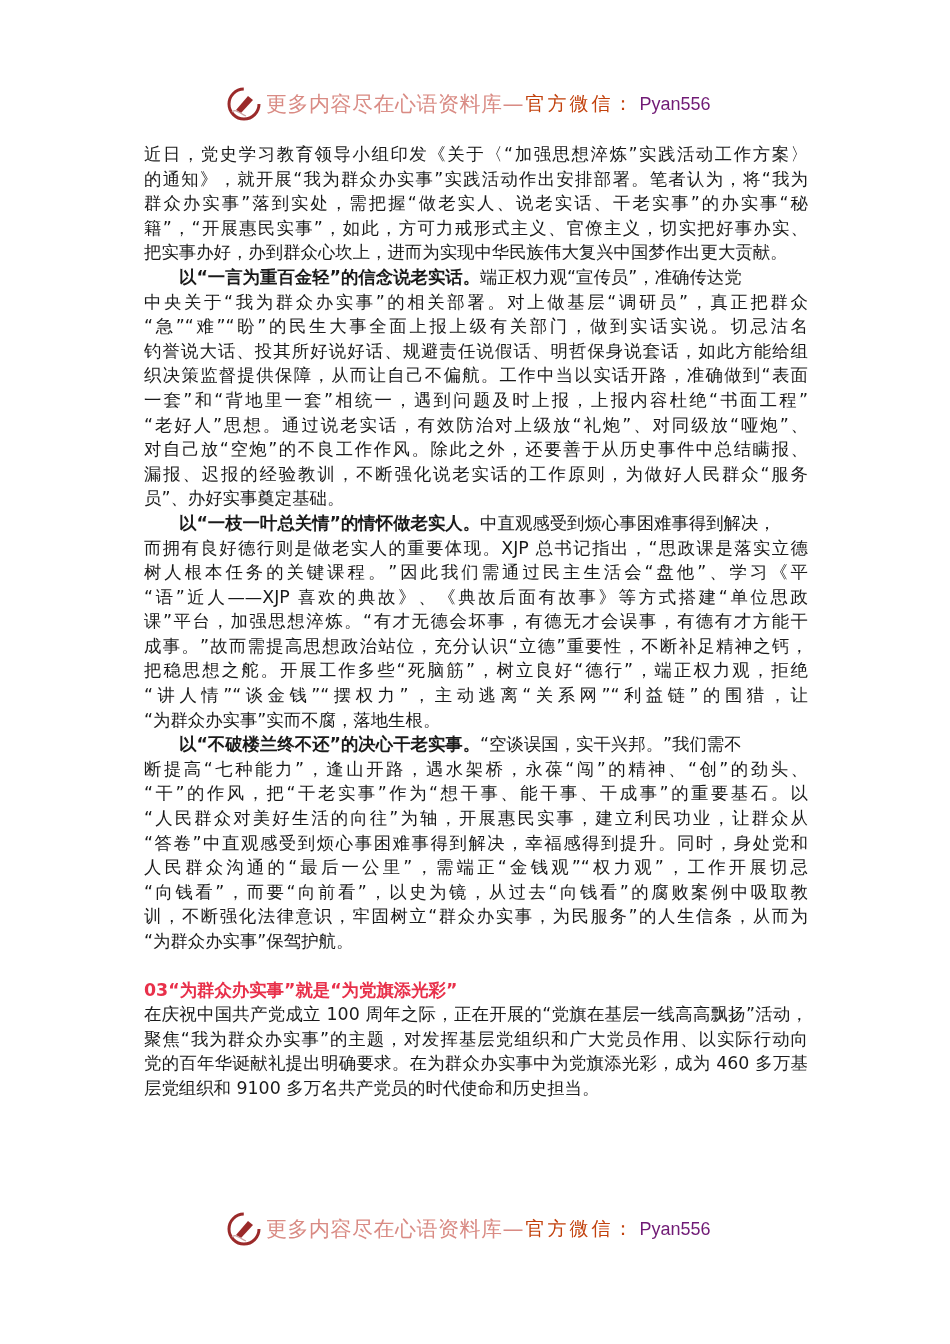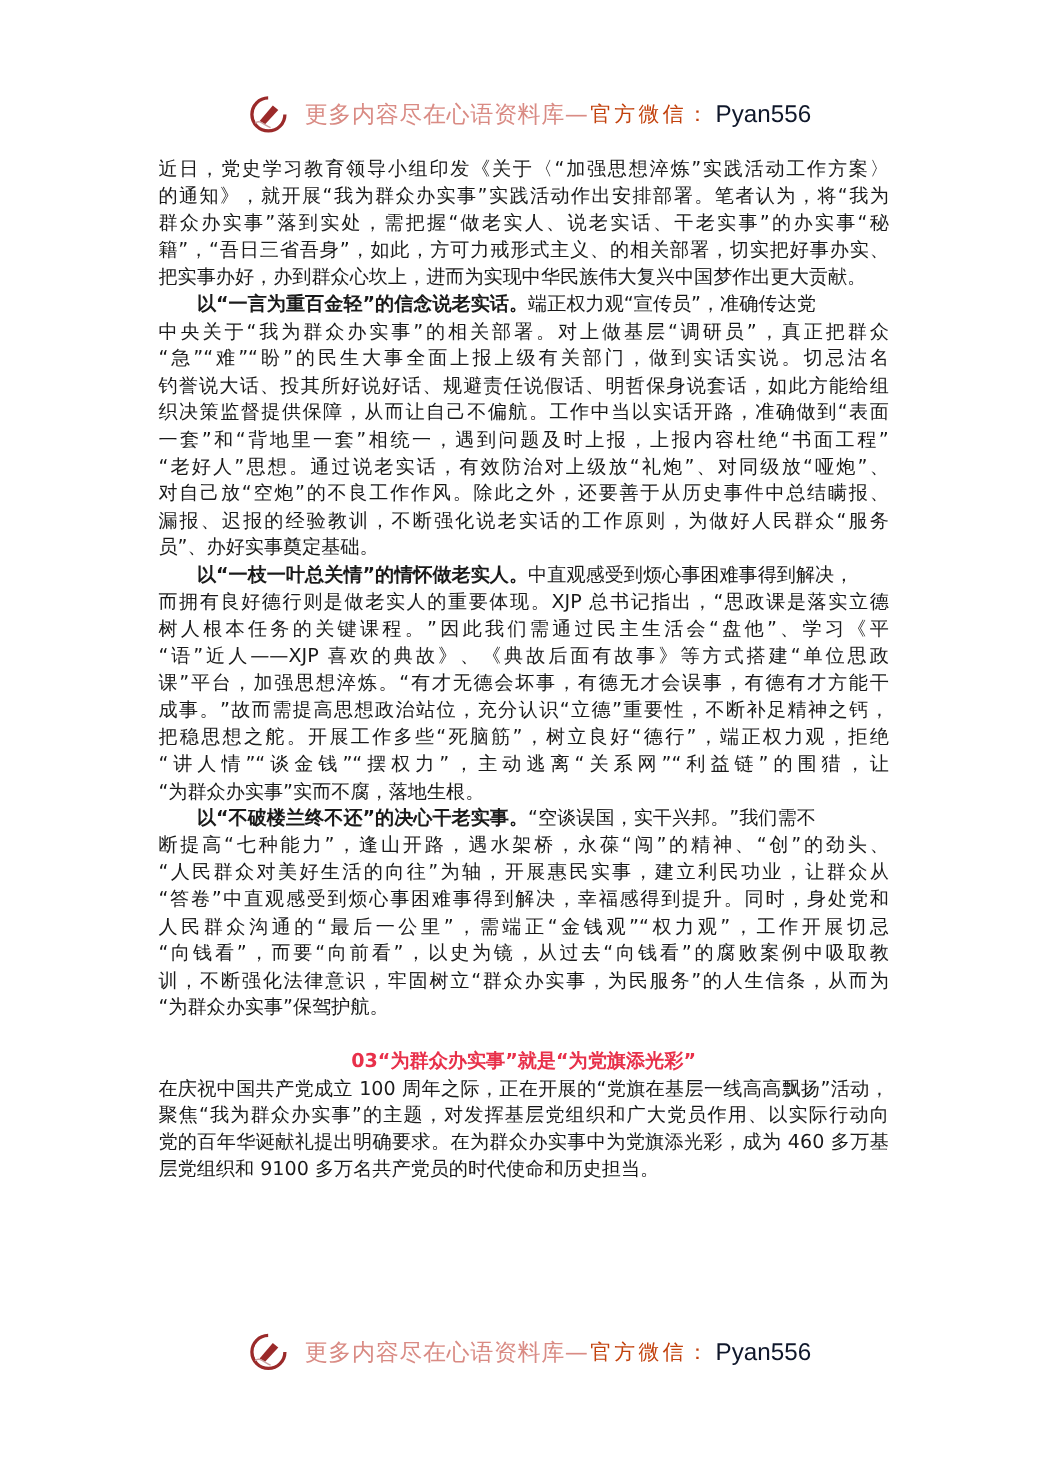--- a/index.html
+++ b/index.html
@@ -2,31 +2,31 @@
 <html><head>
 <meta charset="utf-8">
 <style>
   html, body { margin: 0; padding: 0; background: #ffffff; }
   body { width: 950px; height: 1344px; position: relative; overflow: hidden;
          font-family: "DejaVu Sans", "Liberation Sans", sans-serif; color: #1a1a1a; }
   .banner { position: absolute; left: 226px; height: 40px; display: flex; align-items: center; white-space: nowrap; }
   .banner.top { top: 84px; }
   .banner.bottom { top: 1209px; }
   .logo { width: 36px; height: 36px; margin-right: 4px; }
-  .banner-main { font-family: "DejaVu Serif", "Liberation Serif", serif; font-size: 21px; color: #d98b84; letter-spacing: 0.5px; margin-left: 11px; }
+  .banner-main { font-family: "DejaVu Serif", "Liberation Serif", serif; font-size: 21px; color: #d98b84; letter-spacing: 0.5px; }
   .banner-dash { font-size: 21px; color: #d98b84; }
   .banner-wx { font-family: "DejaVu Serif", "Liberation Serif", serif; font-size: 19px; color: #c2410c; letter-spacing: 3px; margin-left: 2px; }
-  .banner-id { font-family: "Liberation Sans", sans-serif; font-size: 22px; color: #0f172a; margin-left: 4px; }
+  .banner-id { font-family: "Liberation Sans", sans-serif; font-size: 18px; color: #701a75; margin-left: 4px; }
 
   .content { position: absolute; left: 144px; top: 142px; width: 664px; font-size: 17.4px; line-height: 24.6px; }
   .line { white-space: nowrap; height: 24.6px; overflow: visible; }
   .line.indent { padding-left: 35px; }
   .line.justify { text-align: justify; text-align-last: justify; }
   .bold { font-weight: bold; text-align: right; }
-  .heading { text-align: center; color: #e8304a; font-weight: bold; font-size: 17.4px; margin-top: 24px; height: 24.6px; line-height: 24.6px; }
+  .heading { text-align: left; color: #e8304a; font-weight: bold; font-size: 17.4px; margin-top: 24px; height: 24.6px; line-height: 24.6px; }
 </style>
 </head>
 <body>
 
 <div class="banner top">
   <svg class="logo" viewBox="0 0 36 36">
     <circle cx="18" cy="18" r="15" fill="none" stroke="#9b2a2a" stroke-width="3" stroke-dasharray="70 25"></circle>
     <path d="M10 24 L22 10 L27 14 L15 27 Z" fill="#9b2a2a"></path>
     <path d="M6 26 C10 22, 14 28, 20 30" fill="none" stroke="#c9a0a0" stroke-width="1.2"></path>
   </svg>
@@ -35,21 +35,21 @@
   <span class="banner-wx">官方微信：</span>
   <span class="banner-id">Pyan556</span>
 </div>
 
 <div class="content">
 
   <div>
     <div class="line justify">近日，党史学习教育领导小组印发《关于〈“加强思想淬炼”实践活动工作方案〉</div>
     <div class="line justify">的通知》，就开展“我为群众办实事”实践活动作出安排部署。笔者认为，将“我为</div>
     <div class="line justify">群众办实事”落到实处，需把握“做老实人、说老实话、干老实事”的办实事“秘</div>
-    <div class="line justify">籍”，“吾日三省吾身”，如此，方可力戒形式主义、的相关部署，切实把好事办实、</div>
+    <div class="line justify">籍”，“开展惠民实事”，如此，方可力戒形式主义、官僚主义，切实把好事办实、</div>
     <div class="line">把实事办好，办到群众心坎上，进而为实现中华民族伟大复兴中国梦作出更大贡献。</div>
   </div>
 
   <div>
     <div class="line indent">
       <span class="bold">以“一言为重百金轻”的信念说老实话。</span><span>端正权力观“宣传员”，准确传达党</span>
     </div>
     <div class="line justify">中央关于“我为群众办实事”的相关部署。对上做基层“调研员”，真正把群众</div>
     <div class="line justify">“急”“难”“盼”的民生大事全面上报上级有关部门，做到实话实说。切忌沽名</div>
     <div class="line justify">钓誉说大话、投其所好说好话、规避责任说假话、明哲保身说套话，如此方能给组</div>
@@ -73,20 +73,21 @@
     <div class="line justify">把稳思想之舵。开展工作多些“死脑筋”，树立良好“德行”，端正权力观，拒绝</div>
     <div class="line justify">“讲人情”“谈金钱”“摆权力”，主动逃离“关系网”“利益链”的围猎，让</div>
     <div class="line">“为群众办实事”实而不腐，落地生根。</div>
   </div>
 
   <div>
     <div class="line indent">
       <span class="bold">以“不破楼兰终不还”的决心干老实事。</span><span>“空谈误国，实干兴邦。”我们需不</span>
     </div>
     <div class="line justify">断提高“七种能力”，逢山开路，遇水架桥，永葆“闯”的精神、“创”的劲头、</div>
+    <div class="line justify">“干”的作风，把“干老实事”作为“想干事、能干事、干成事”的重要基石。以</div>
     <div class="line justify">“人民群众对美好生活的向往”为轴，开展惠民实事，建立利民功业，让群众从</div>
     <div class="line justify">“答卷”中直观感受到烦心事困难事得到解决，幸福感得到提升。同时，身处党和</div>
     <div class="line justify">人民群众沟通的“最后一公里”，需端正“金钱观”“权力观”，工作开展切忌</div>
     <div class="line justify">“向钱看”，而要“向前看”，以史为镜，从过去“向钱看”的腐败案例中吸取教</div>
     <div class="line justify">训，不断强化法律意识，牢固树立“群众办实事，为民服务”的人生信条，从而为</div>
     <div class="line">“为群众办实事”保驾护航。</div>
   </div>
 
   <div class="heading">03“为群众办实事”就是“为党旗添光彩”</div>
 

